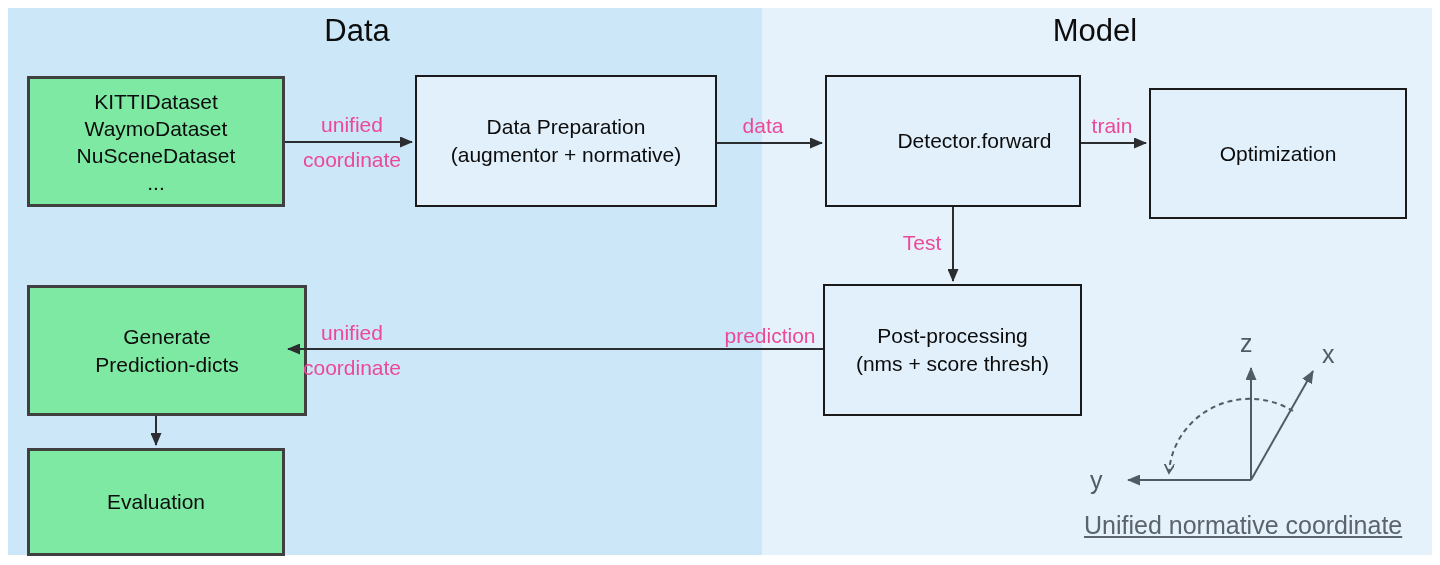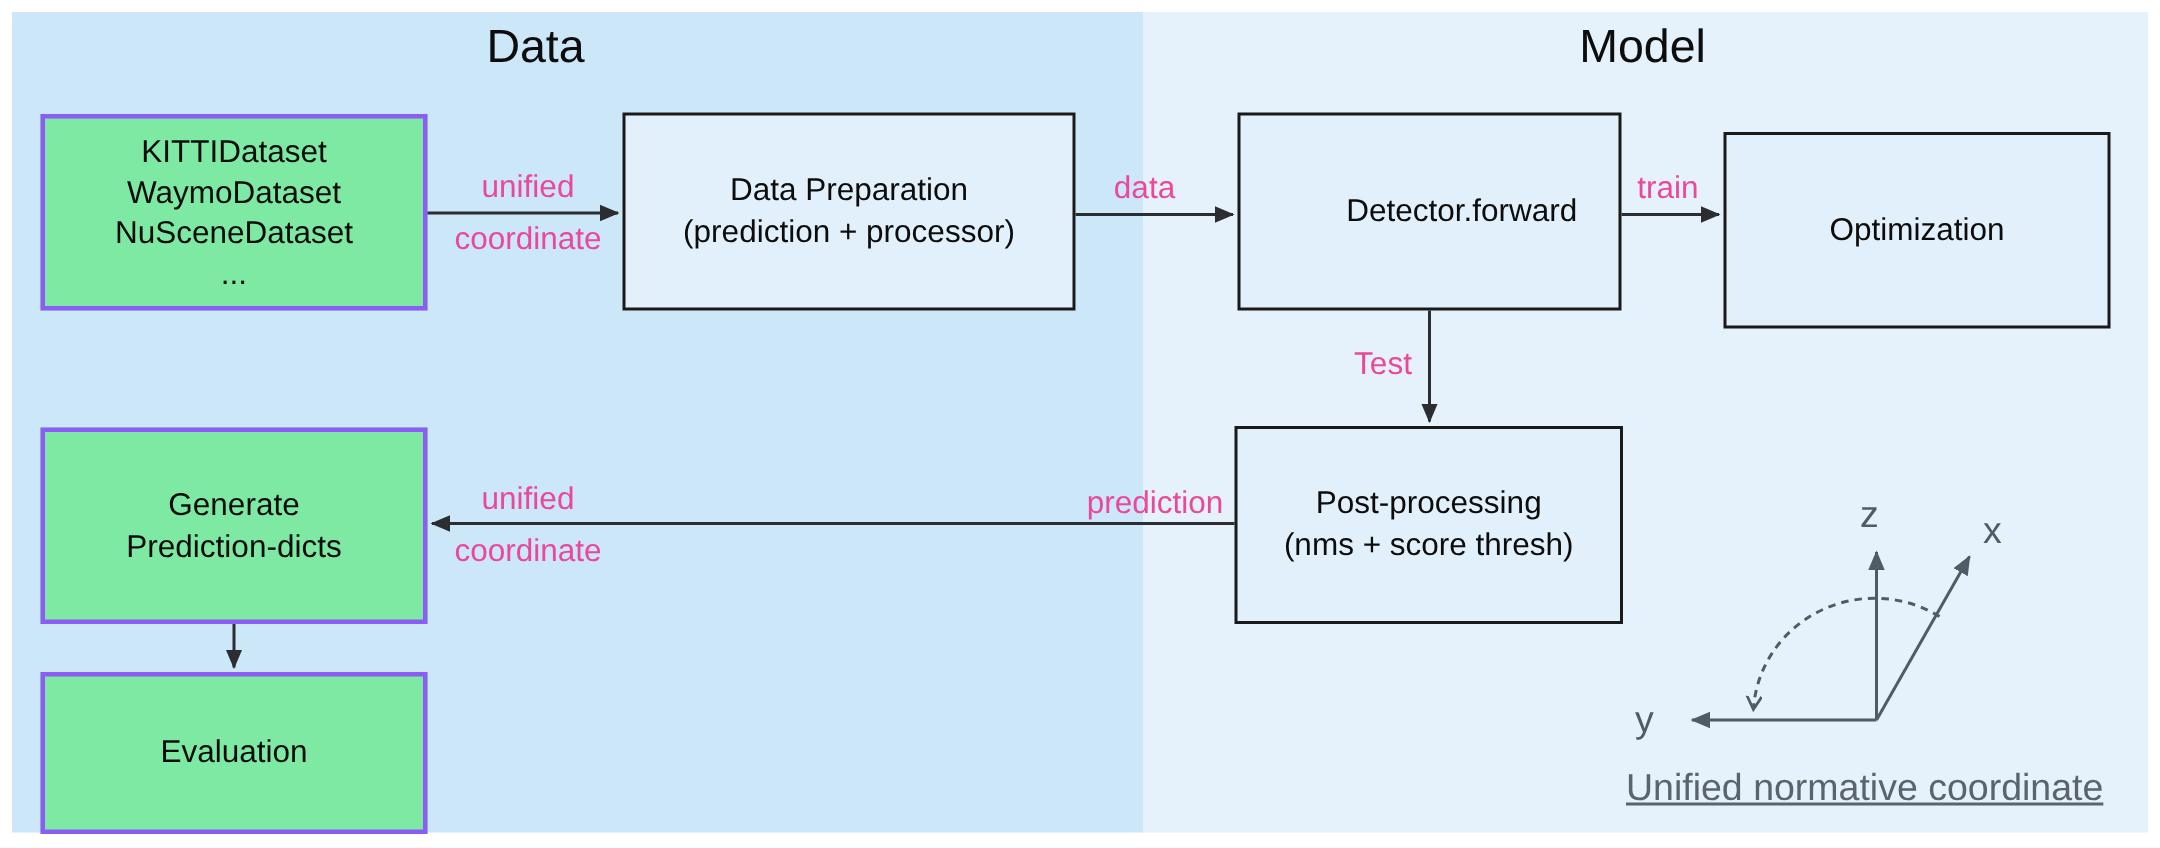--- a/index.html
+++ b/index.html
@@ -12,21 +12,21 @@
   #panel-model{left:762px;width:670px;background:#e5f2fb;}
   .section-title{
     position:absolute;top:12px;transform:translateX(-50%);
     font-size:31px;line-height:38px;color:#0d0d0d;white-space:nowrap;
   }
   .box{
     position:absolute;display:flex;flex-direction:column;justify-content:center;align-items:center;
     text-align:center;font-size:21px;line-height:28px;color:#0c0c0c;box-sizing:border-box;
   }
   .box.light{background:#e1f0fb;border:2px solid #1a1a1a;}
-  .box.green{background:#7de9a2;border:3px solid #8b5cf6;}
+  .box.green{background:#7de9a2;border:3px solid #404040;}
   .flow-label{
     position:absolute;transform:translateX(-50%);font-size:21px;line-height:22px;
     color:#ec4899;white-space:nowrap;text-align:center;
   }
   .axis-label{
     position:absolute;font-size:25px;line-height:26px;color:#515b63;white-space:nowrap;
   }
   .caption{
     position:absolute;font-size:25px;line-height:28px;color:#5b646d;white-space:nowrap;
   }
@@ -45,37 +45,37 @@
 
   <div class="box green" style="left:27px;top:76px;width:258px;height:131px;line-height:27px;">
     <div>KITTIDataset</div>
     <div>WaymoDataset</div>
     <div>NuSceneDataset</div>
     <div>...</div>
   </div>
 
   <div class="box light" style="left:415px;top:75px;width:302px;height:132px;">
     <div>Data Preparation</div>
-    <div>(prediction + processor)</div>
+    <div>(augmentor + normative)</div>
   </div>
 
   <div class="box light" style="left:825px;top:75px;width:256px;height:132px;padding-left:43px;">
     <div>Detector.forward</div>
   </div>
 
   <div class="box light" style="left:1149px;top:88px;width:258px;height:131px;">
     <div>Optimization</div>
   </div>
 
   <div class="box light" style="left:823px;top:284px;width:259px;height:132px;">
     <div>Post-processing</div>
     <div>(nms + score thresh)</div>
   </div>
 
-  <div class="box green" style="left:27px;top:285px;width:258px;height:131px;">
+  <div class="box green" style="left:27px;top:285px;width:280px;height:131px;">
     <div>Generate</div>
     <div>Prediction-dicts</div>
   </div>
 
   <div class="box green" style="left:27px;top:448px;width:258px;height:108px;">
     <div>Evaluation</div>
   </div>
 
   <svg class="overlay" width="1440" height="565" viewBox="0 0 1440 565">
     <defs>

